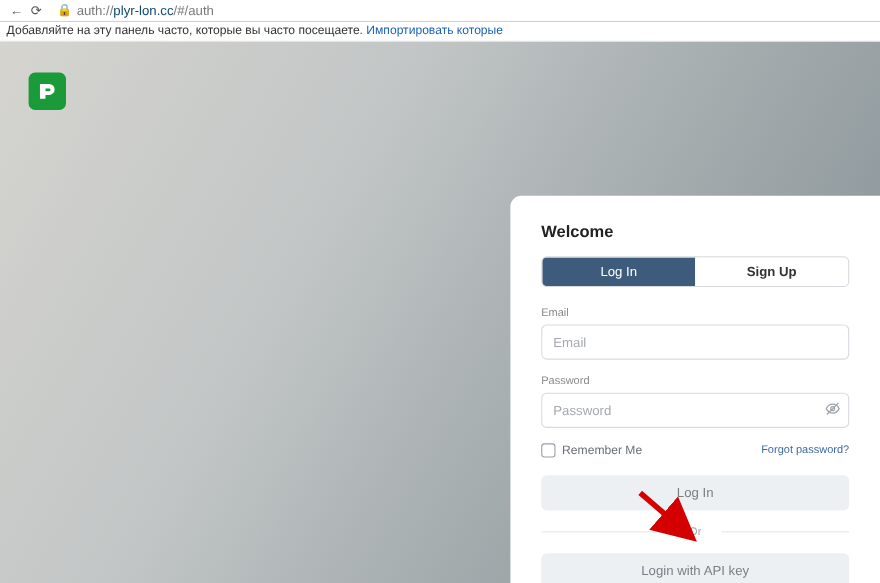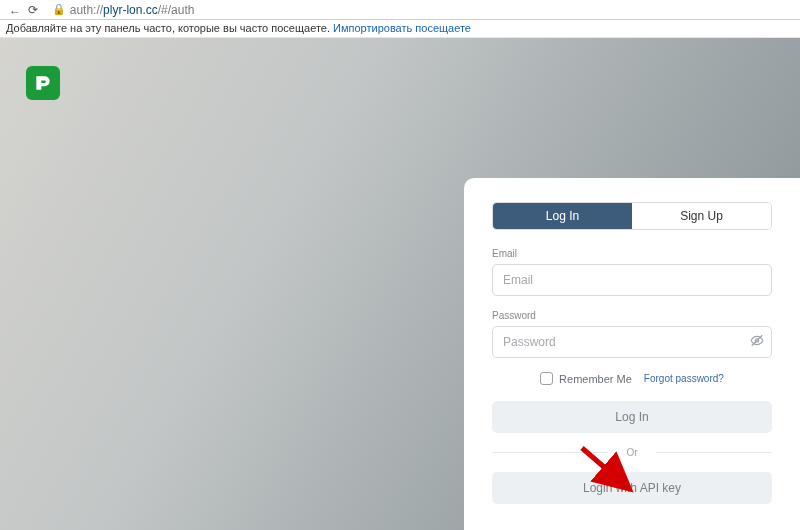--- a/index.html
+++ b/index.html
@@ -64,38 +64,38 @@
     height: 28px;
     margin-bottom: 18px;
   }
   .tab {
     flex: 1;
     display: flex; align-items: center; justify-content: center;
     font-size: 12px;
     cursor: pointer;
   }
   .tab.active { background: #3d5b7a; color: #fff; }
-  .tab.inactive { background: #fff; color: #333; }
+  .tab.inactive { background: #fff; color: #333; font-weight: bold; }
   .field-label { font-size: 10px; color: #888; margin-bottom: 5px; }
   .input-wrap { position: relative; margin-bottom: 14px; }
   .text-input {
     width: 100%;
     height: 32px;
     border: 1px solid #d7dbe0;
     border-radius: 5px;
     padding: 0 10px;
     font-size: 12px;
     color: #333;
   }
   .text-input::placeholder { color: #a5a9ae; }
   .eye-icon {
     position: absolute; right: 8px; top: 50%; transform: translateY(-50%);
     color: #a0a4a9; font-size: 13px; cursor: pointer;
   }
-  .row-remember { display: flex; align-items: center; justify-content: center; margin-bottom: 16px; }
+  .row-remember { display: flex; align-items: center; justify-content: space-between; margin-bottom: 16px; }
   .remember { display: flex; align-items: center; gap: 6px; font-size: 11px; color: #6a6f76; }
   .chk {
     width: 13px; height: 13px; border: 1.5px solid #9aa0a8; border-radius: 3px; background: #fff; cursor: pointer;
   }
   .forgot { font-size: 10px; color: #3d6aa3; cursor: pointer; padding-left: 12px; }
   .btn {
     width: 100%; height: 32px;
     border: none; border-radius: 5px;
     font-size: 12px; cursor: pointer;
     display: flex; align-items: center; justify-content: center;
@@ -118,32 +118,33 @@
   <span class="icon-btn">←</span>
   <span class="icon-btn">⟳</span>
   <span class="lock">🔒</span>
   <span class="url">
     <span>auth://</span><span class="bold">plyr-lon.cc</span><span>/#/auth</span>
   </span>
 </div>
 
 <div class="bookmark-bar">
   <span>Добавляйте на эту панель часто, которые вы часто посещаете.</span>
-  <a>Импортировать посещаете</a>
+  <a>Импортировать которые</a>
 </div>
 
 <div class="page">
 
   <div class="logo">
     <svg viewBox="0 0 24 24">
       <path d="M4 4 h10 a6 6 0 0 1 0 12 h-4 v4 h-6z M10 9 v3 h4 a1.5 1.5 0 0 0 0-3z"></path>
     </svg>
   </div>
 
   <div class="card">
+    <div class="welcome">Welcome</div>
 
     <div class="tabs">
       <div class="tab active">Log In</div>
       <div class="tab inactive">Sign Up</div>
     </div>
 
     <div class="field-label">Email</div>
     <div class="input-wrap">
       <input class="text-input" type="text" placeholder="Email" style="">
     </div>

